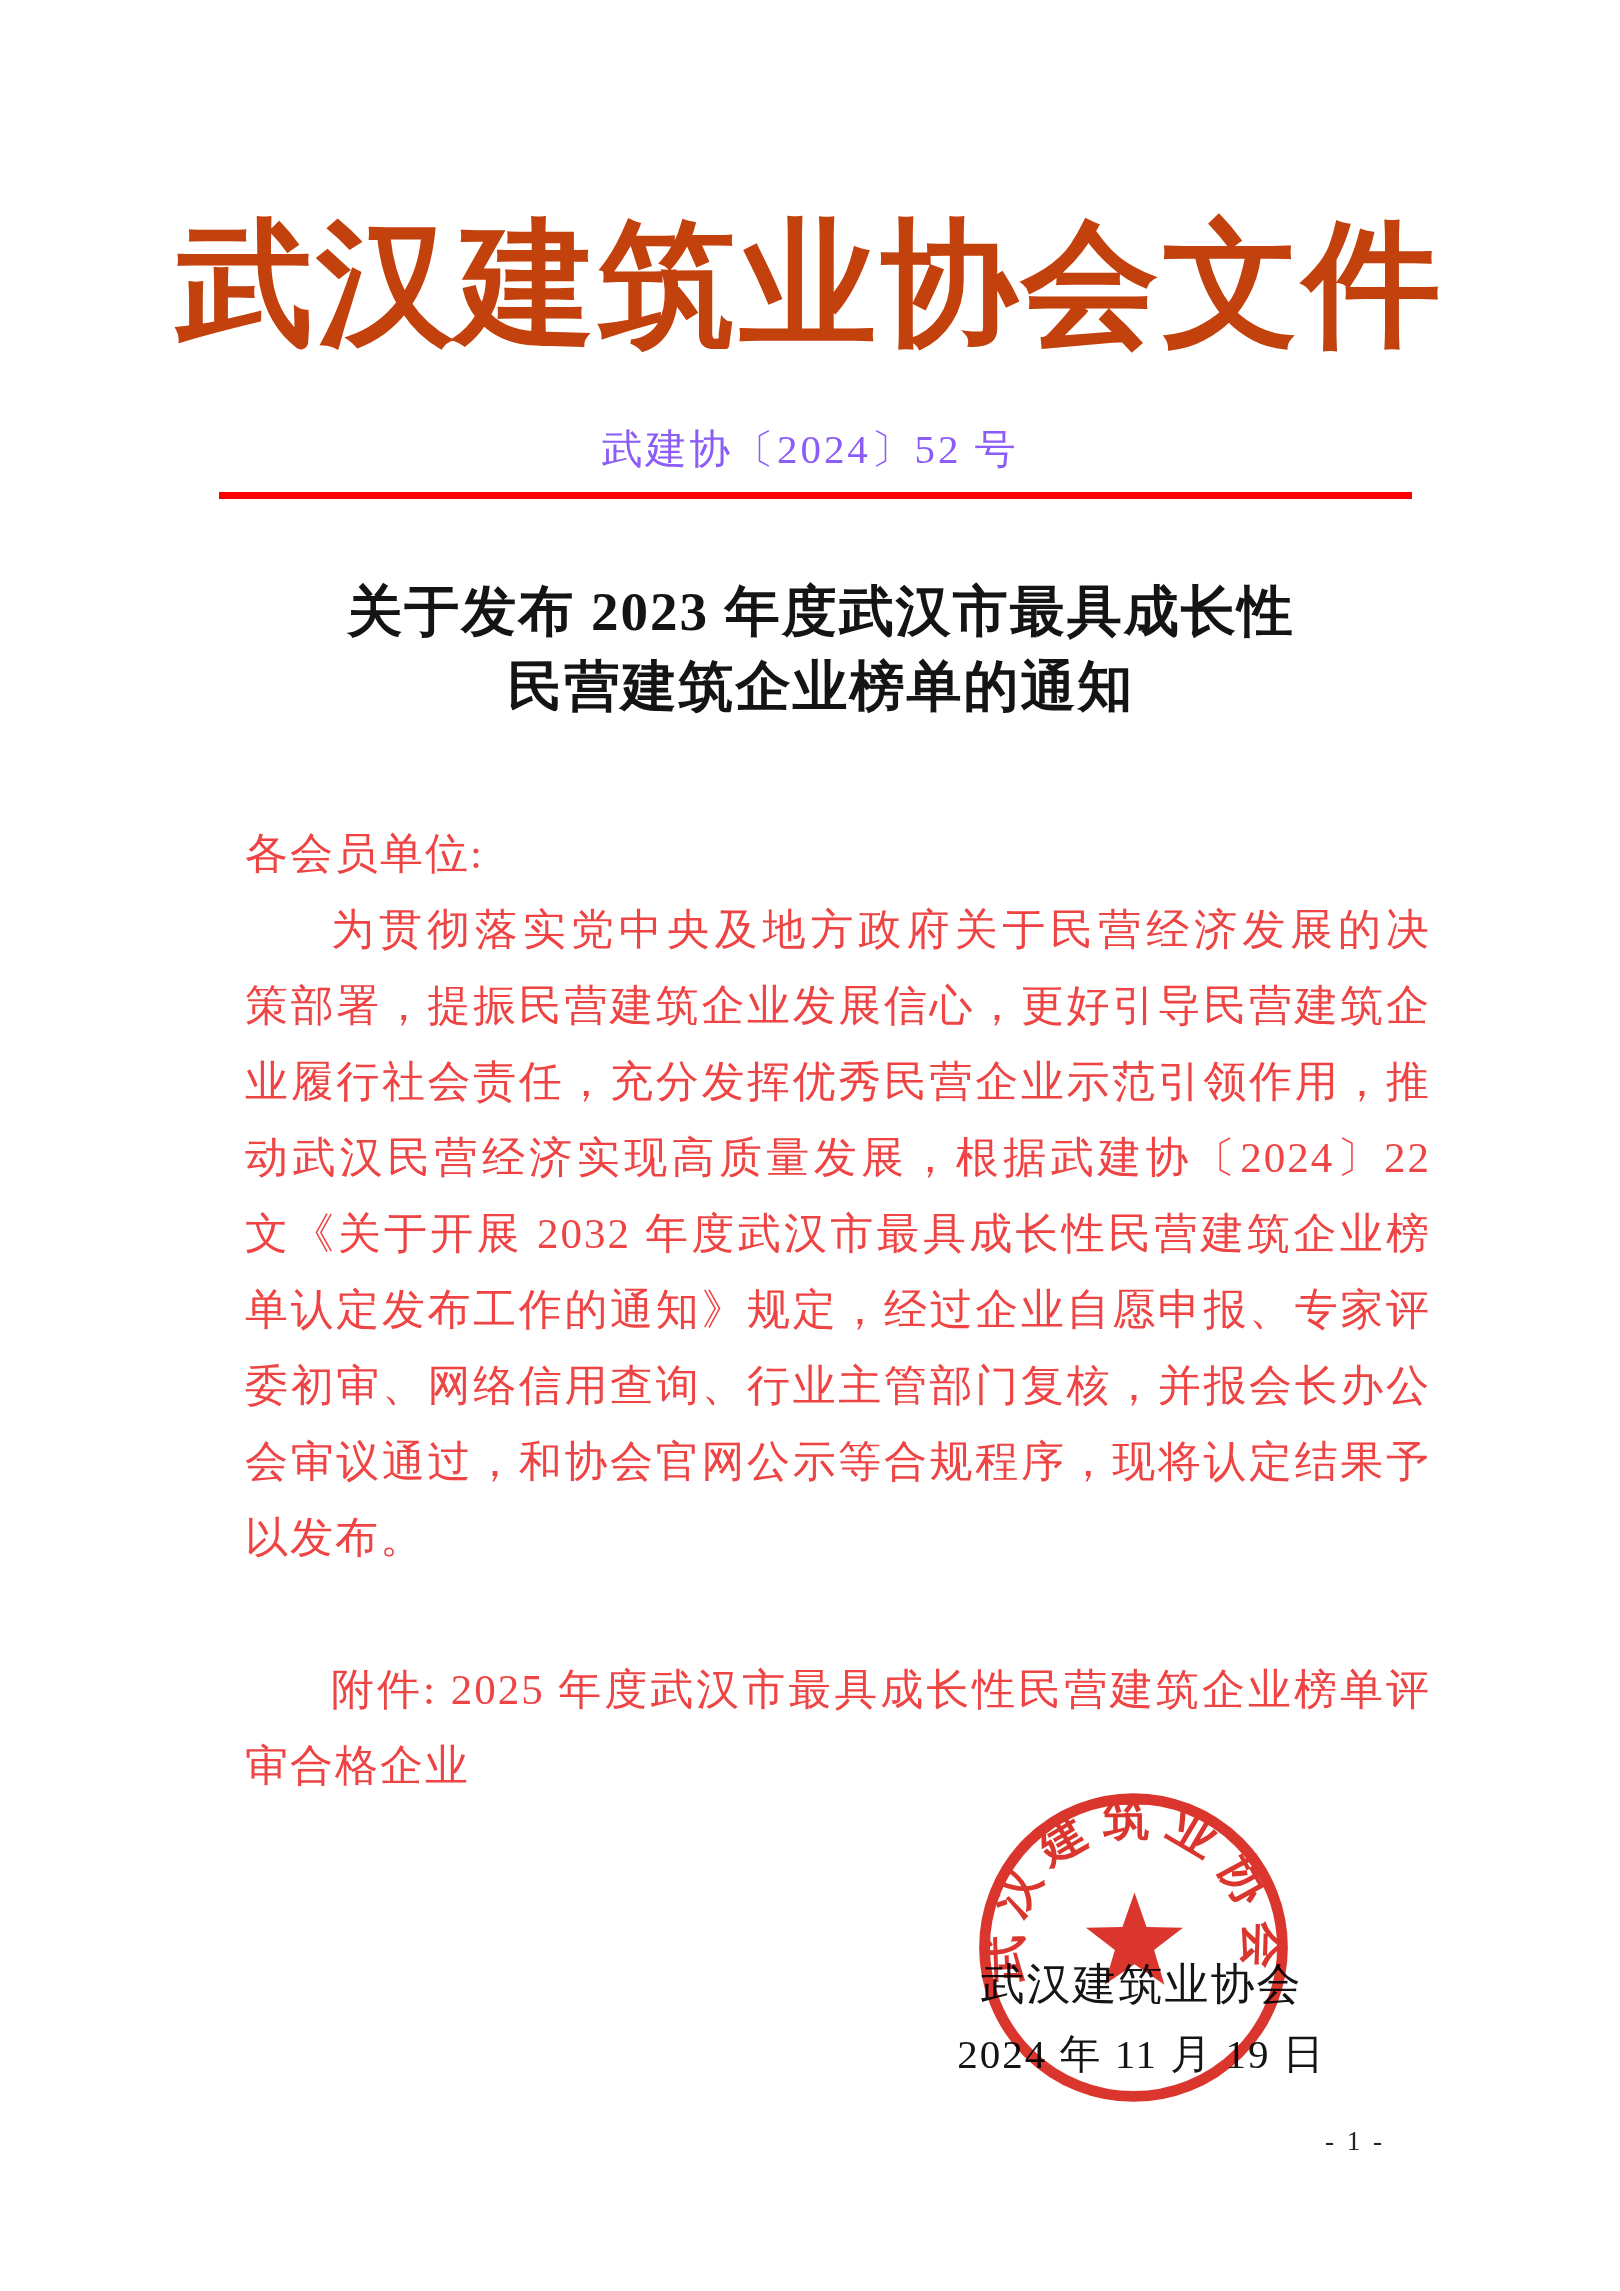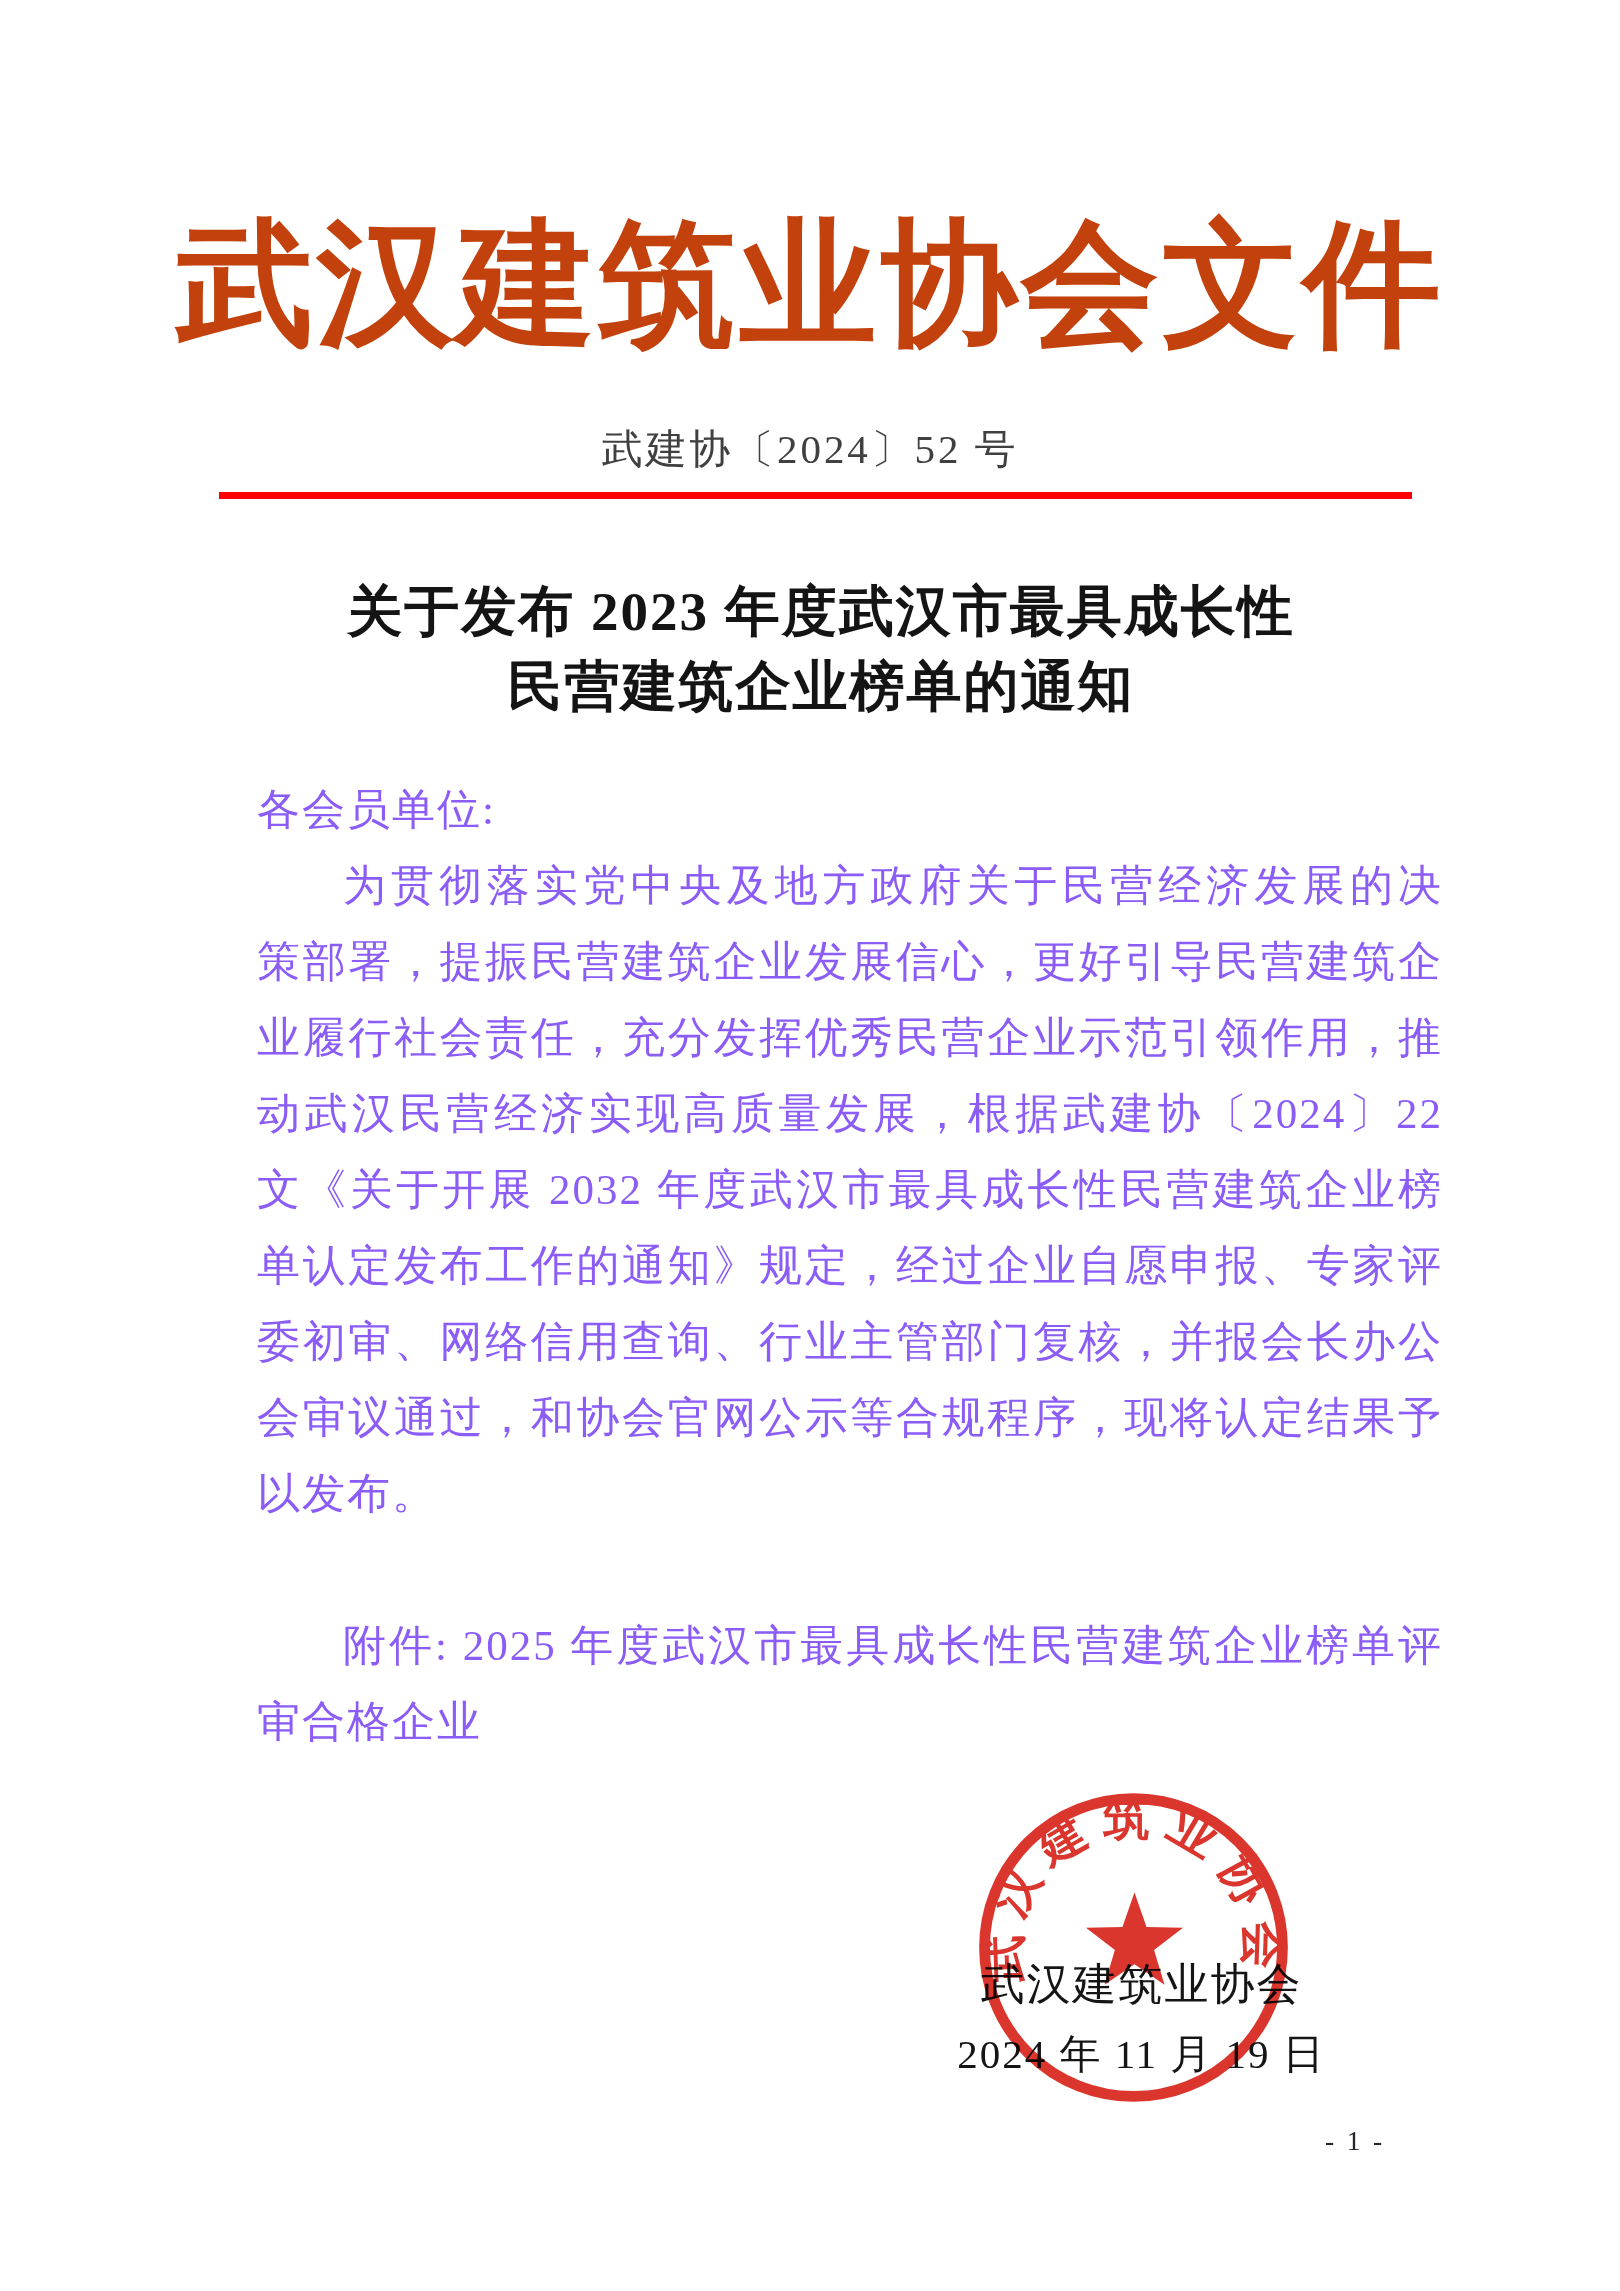--- a/index.html
+++ b/index.html
@@ -19,45 +19,44 @@
     font-weight:bold;
     letter-spacing:3.9px;
     color:#c2410c;
     white-space:nowrap;
   }
   .doc-number {
     position:absolute; left:0; right:0; top:425px;
     text-align:center;
     font-size:41px; line-height:1.2;
     letter-spacing:2.9px;
-    color:#404040;
+    color:#8b5cf6;
     white-space:nowrap;
   }
   .red-rule {
     position:absolute; left:219px; top:492px;
     width:1193px; height:6.9px;
     background:#fe0000;
   }
   .doc-title {
     position:absolute; left:0; right:0; top:574px;
     text-align:center;
     font-size:55px; line-height:75px;
     font-weight:bold;
     letter-spacing:2px;
     color:#141414;
     white-space:nowrap;
     padding-left:22px;
   }
   .body-block {
-    position:absolute; left:245px; top:772px;
+    position:absolute; left:245px; top:816px;
     width:1186px;
     font-size:43px; line-height:76px;
     letter-spacing:2px;
-    color:#8b5cf6;
-    margin-left:12px;
+    color:#ef4444;
   }
   .bline { height:76px; overflow:hidden; }
   .just { text-align:justify; text-align-last:justify; }
   .indent { text-indent:2em; }
   .spacer { height:76px; }
   .signature {
     position:absolute; left:931px; top:1958px; width:421px;
     text-align:center;
     font-size:44px; line-height:54px;
     letter-spacing:2px;

